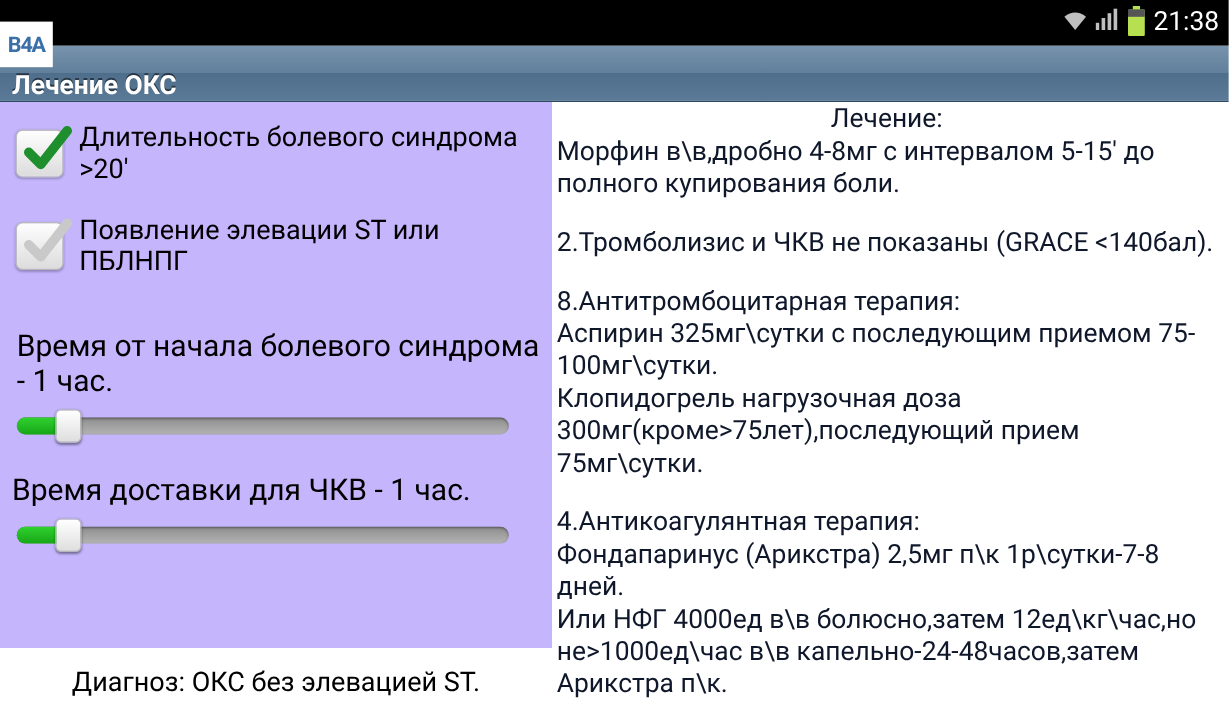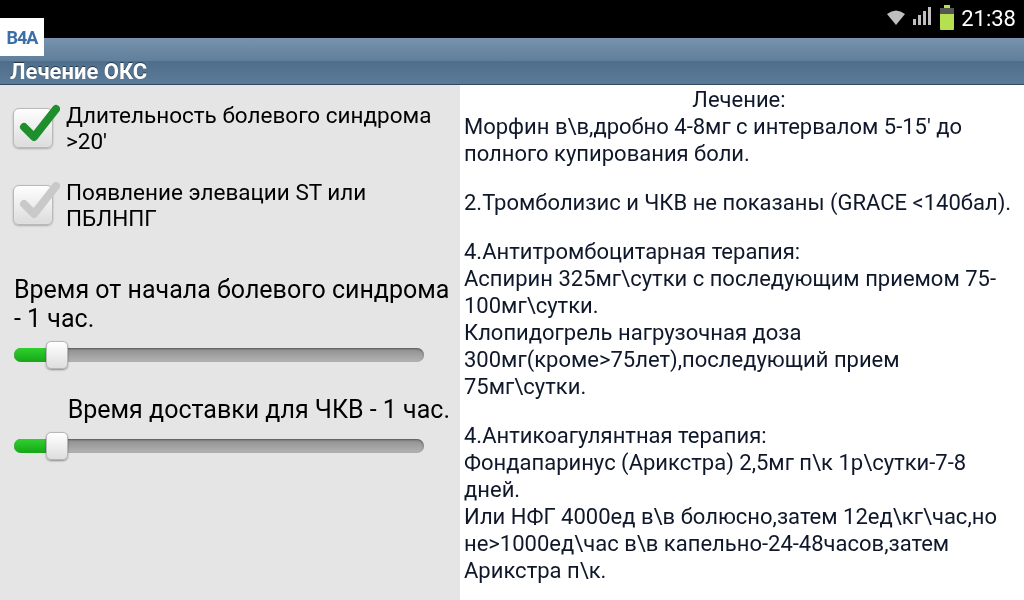--- a/index.html
+++ b/index.html
@@ -14,34 +14,34 @@
   .icon-wifi,.icon-signal,.icon-battery { display:inline-block; }
   .icon-wifi { width:22px; height:18px; }
   .icon-battery { width:16px; height:26px; position:relative; }
 
   
   .title-bar { height:47px; background:linear-gradient(to bottom,#7893ad 0%,#607f9b 50%,#4e6e8c 50%,#5a7a97 100%); display:flex; align-items:flex-end; padding:0 10px; border-bottom:1px solid #2d4a62; }
   .title-bar-text { color:#fff; font-size:22px; font-weight:bold; text-shadow:0 -1px 0 rgba(0,0,0,.5); }
 
   
   .app-body { display:flex; height:515px; }
-  .left-pane { width:460px; background:#e5e5e5; padding:4px 10px 0 10px; display:flex; flex-direction:column; }
+  .left-pane { width:460px; background:#c4b5fd; padding:4px 10px 0 10px; display:flex; flex-direction:column; }
   .right-pane { flex:1; background:#fff; padding:0 10px 0 4px; font-size:22px; line-height:27px; color:#0f172a; }
 
   
   .check-row { display:flex; align-items:center; height:77px; }
   .checkbox { width:46px; height:46px; margin-right:10px; flex:none; position:relative; }
   .checkbox .box { width:40px; height:40px; border-radius:6px; background:linear-gradient(to bottom,#fefefe,#dcdcdc); border:1px solid #b8b8b8; box-shadow:inset 0 0 1px #fff,0 1px 2px rgba(0,0,0,.25); position:absolute; left:3px; top:3px; }
   .checkbox.checked .tick { position:absolute; left:6px; top:-2px; }
   .check-label { font-size:22.5px; color:#000; line-height:26px; }
 
   .spacer { height:32px; }
 
   .slider-label { font-size:25px; color:#000; text-align:left; padding-left:4px; margin-bottom:10px; }
-  .slider-label.center { text-align:right; padding-left:0; }
+  .slider-label.center { text-align:left; padding-left:0; }
 
   
   .slider { position:relative; width:410px; height:24px; margin:0 0 28px 4px; }
   .slider .track { position:absolute; left:0; right:0; top:5px; height:14px; background:linear-gradient(to bottom,#8e8e8e,#b3b3b3); border-radius:7px; box-shadow:inset 0 1px 2px rgba(0,0,0,.4); }
   .slider .fill { position:absolute; left:0; top:5px; height:14px; width:42px; background:linear-gradient(to bottom,#2fd12f,#17a617); border-radius:7px 0 0 7px; }
   .slider .thumb { position:absolute; left:32px; top:-2px; width:22px; height:28px; background:linear-gradient(to bottom,#fff,#dedede); border-radius:5px; border:1px solid #b7b7b7; box-shadow:0 1px 2px rgba(0,0,0,.4); }
 
   .pane-bottom { margin-top:auto; background:#fff; margin-left:-10px; margin-right:-10px; padding:16px 10px 18px 10px; text-align:center; }
   .diag { font-size:22.5px; color:#000; }
 
@@ -121,30 +121,33 @@
         <div class="thumb"></div>
     </div>
 
     <div class="slider-label center">Время доставки для ЧКВ - 1 час.</div>
     <div class="slider">
       <div class="track"></div>
         <div class="fill"></div>
         <div class="thumb"></div>
     </div>
 
+    <div class="pane-bottom">
+      <span class="diag">Диагноз: ОКС без элевацией ST.</span>
+    </div>
   </div>
 
   <div class="right-pane">
     <div class="right-title">Лечение:</div>
     <div class="right-text">
       <p>Морфин в\в,дробно 4-8мг с интервалом 5-15' до полного купирования боли.</p>
       <p style="height:22px"></p>
       <p>2.Тромболизис и ЧКВ не показаны (GRACE &lt;140бал).</p>
       <p style="height:22px"></p>
-      <p>4.Антитромбоцитарная терапия:</p>
+      <p>8.Антитромбоцитарная терапия:</p>
       <p>Аспирин 325мг\сутки с последующим приемом 75-100мг\сутки.</p>
       <p>Клопидогрель нагрузочная доза 300мг(кроме&gt;75лет),последующий прием 75мг\сутки.</p>
       <p style="height:22px"></p>
       <p>4.Антикоагулянтная терапия:</p>
       <p>Фондапаринус (Арикстра) 2,5мг п\к 1р\сутки-7-8 дней.</p>
       <p>Или НФГ 4000ед в\в болюсно,затем 12ед\кг\час,но не&gt;1000ед\час в\в капельно-24-48часов,затем Арикстра п\к.</p>
 
     </div>
   </div>
 </div>

